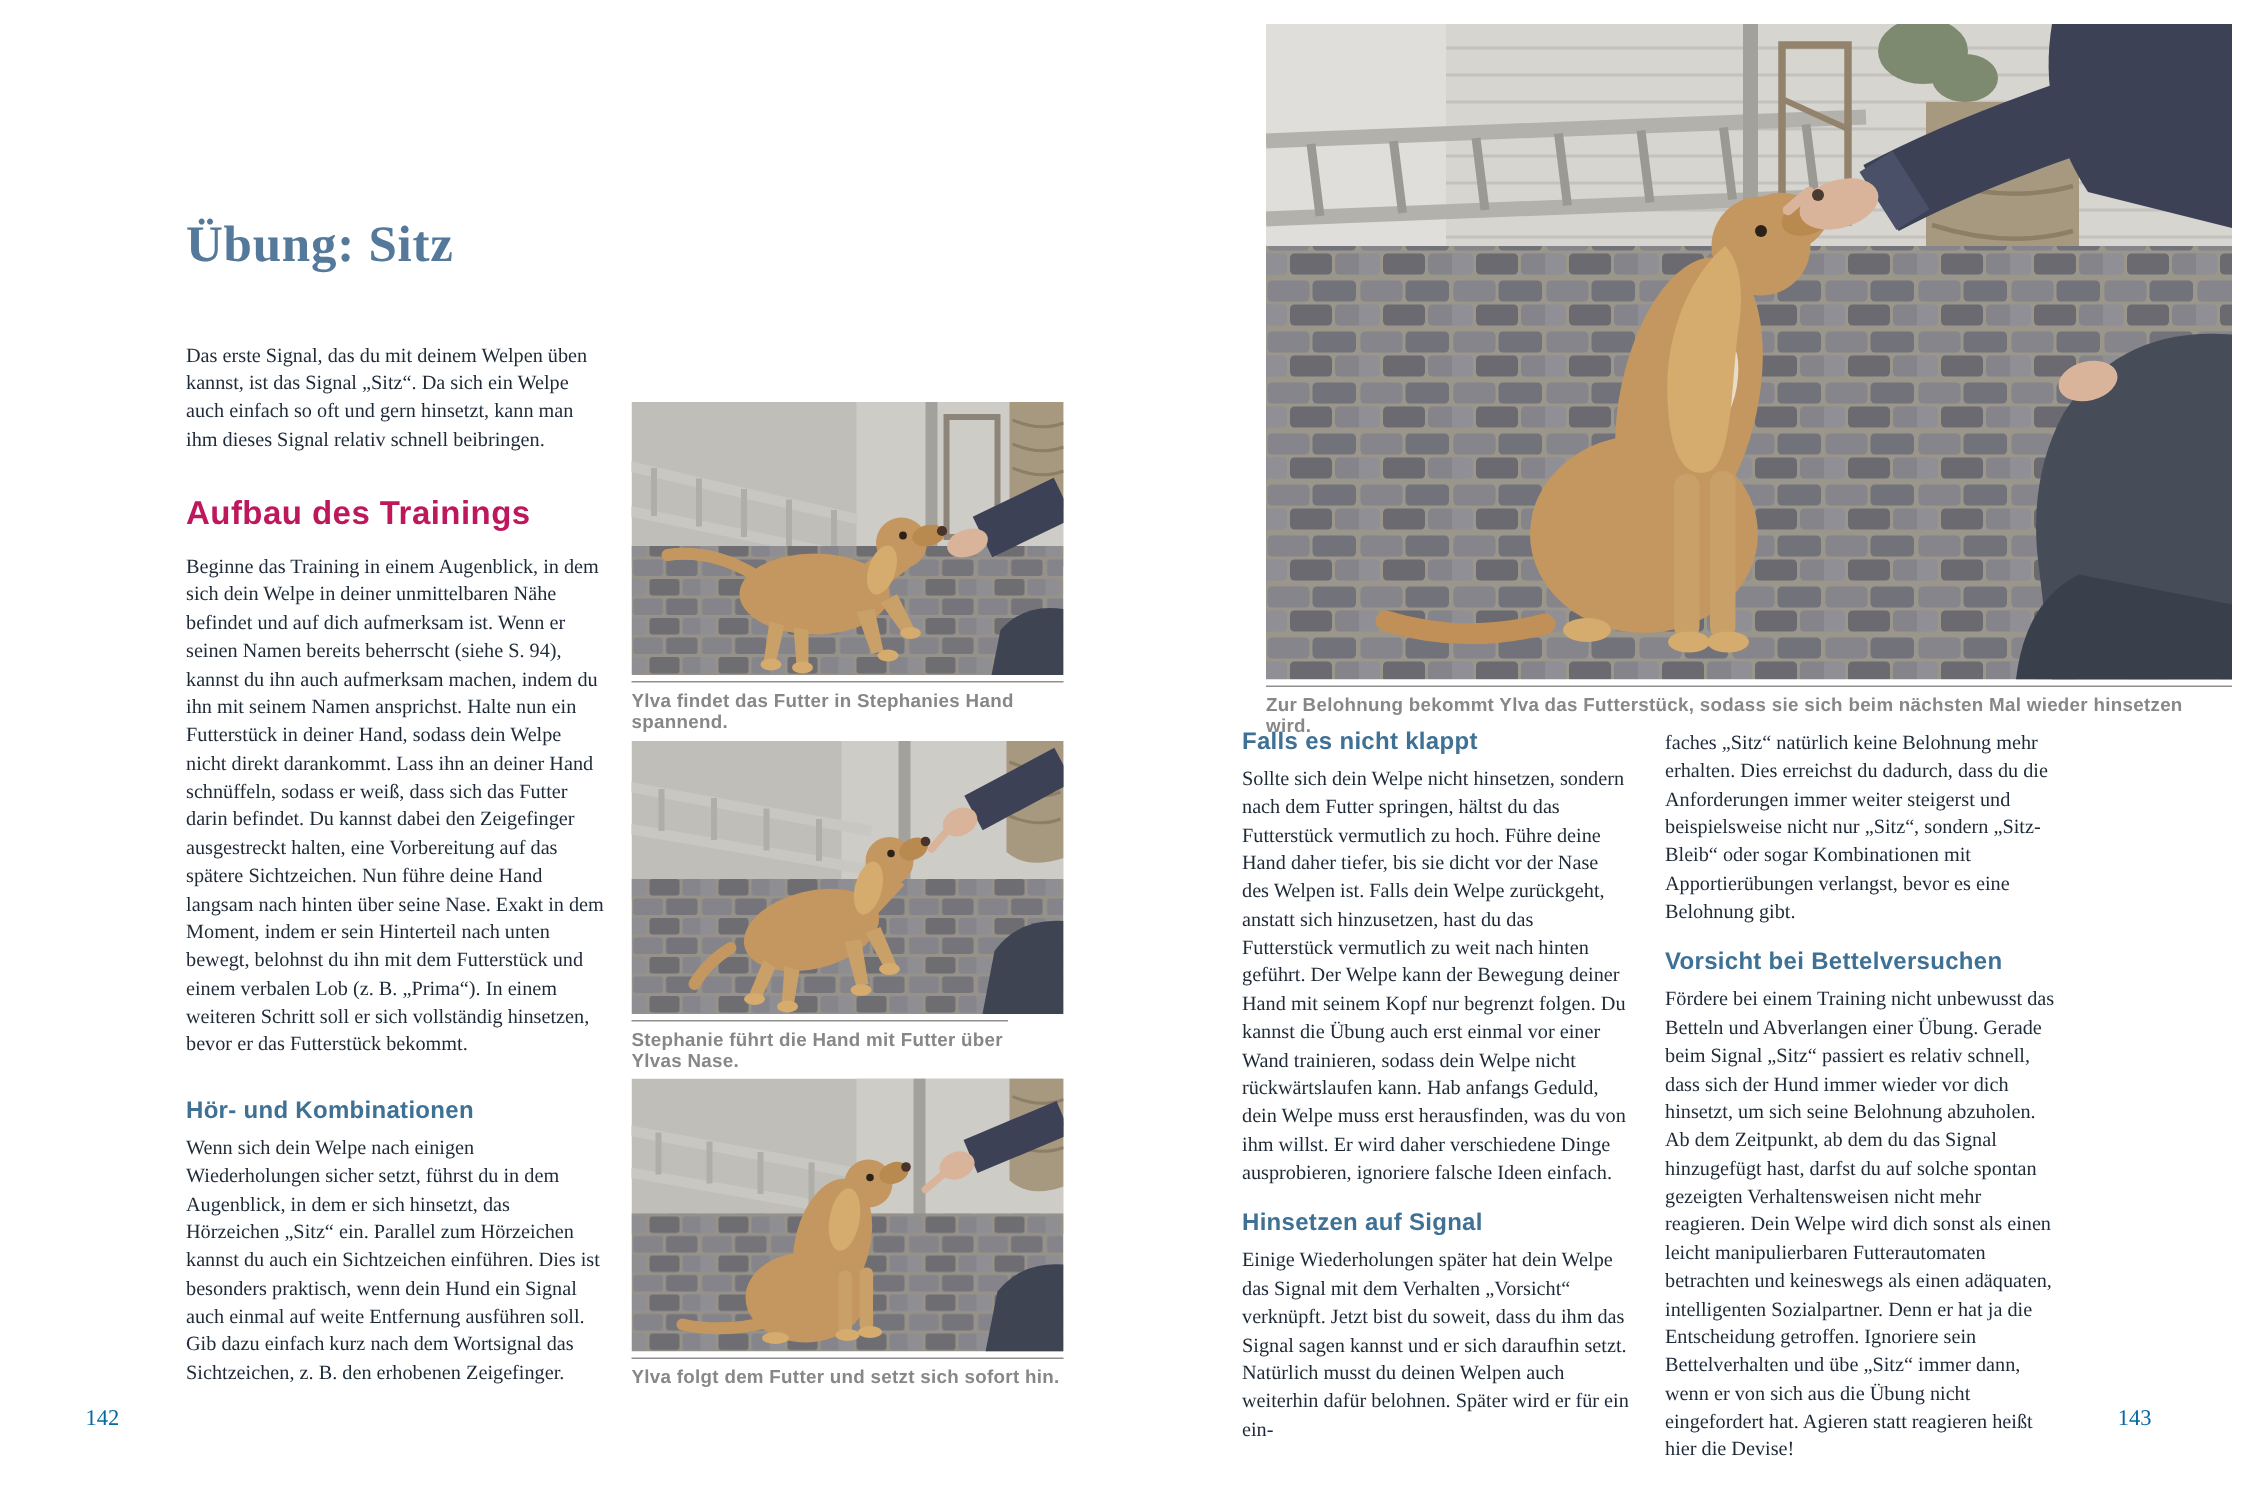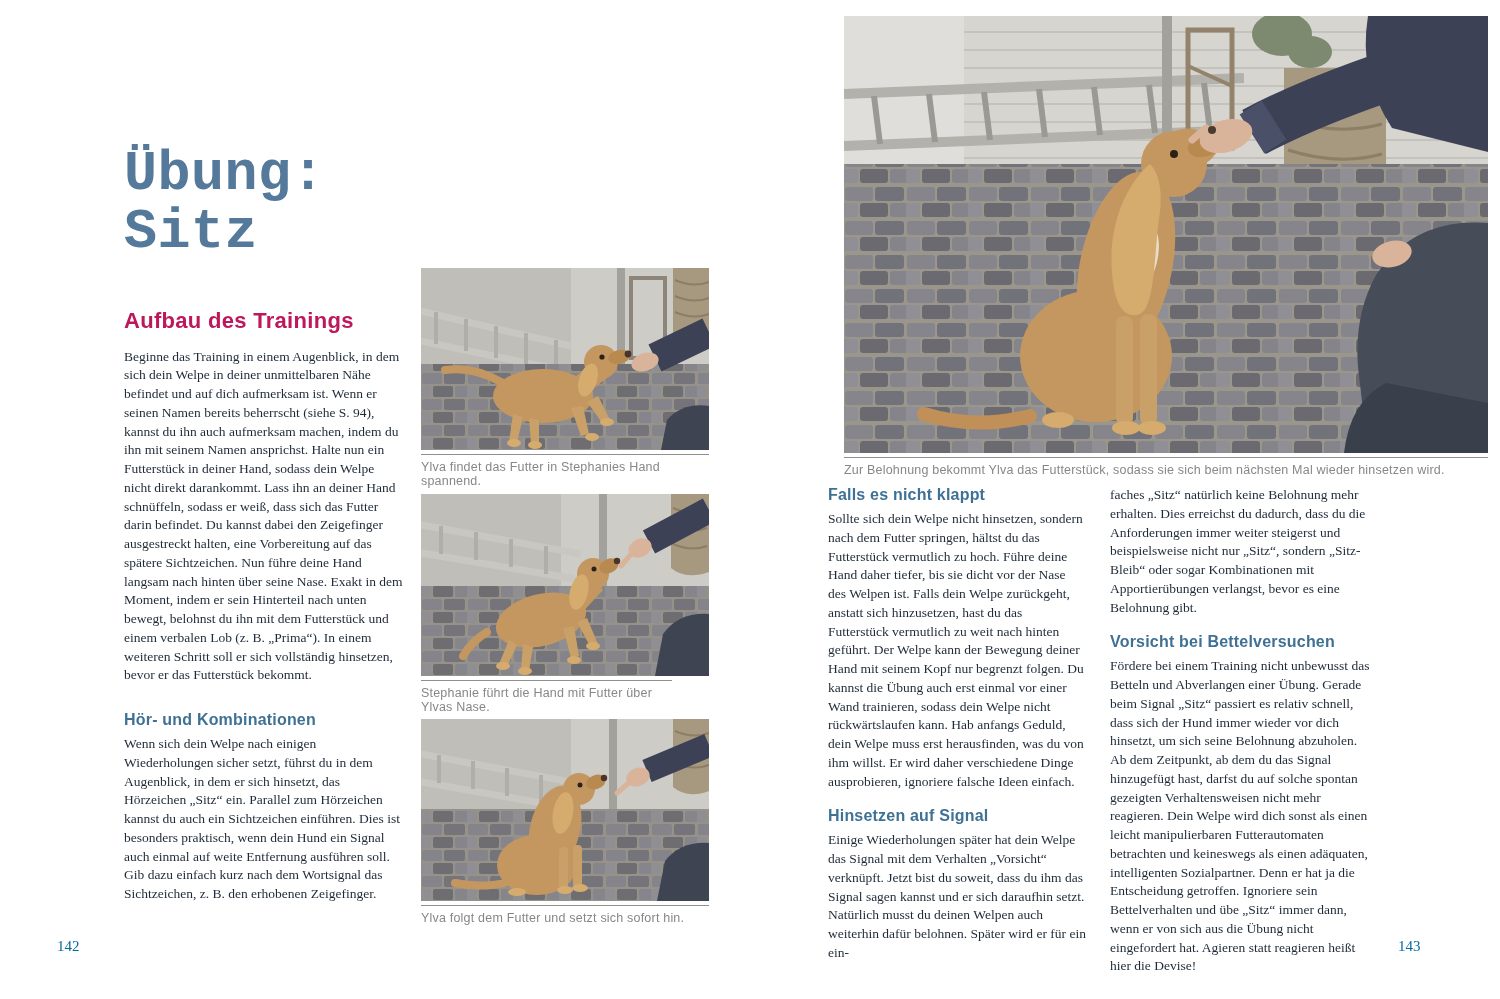--- a/index.html
+++ b/index.html
@@ -6,22 +6,22 @@
   .spread{
     position:relative;width:1500px;height:999px;background:#ffffff;
     overflow:hidden;
     font-family:"Liberation Serif", serif;
     color:#1e2a38;
     hyphens:auto;
   }
   
   .left-text{position:absolute;left:124px;top:146px;width:280px;}
   h1.book-title{
-    font-family:Liberation Mono, monospace;
-    font-weight:bold;font-size:55px;line-height:1.05;
+    font-family:Liberation Serif, serif;
+    font-weight:bold;font-size:34px;line-height:1.05;
     color:#54799a;margin:0 0 46px 0;letter-spacing:0.5px;
   }
   .body-par{font-size:13.5px;line-height:1.39;margin:0 0 26px 0;text-align:left;}
   h2.sec-head{
     font-family:"Liberation Sans", sans-serif;
     font-size:22px;font-weight:bold;color:#be185d;
     margin:0 0 14px 0;letter-spacing:0.3px;
   }
   h3.sub-head{
     font-family:"Liberation Sans", sans-serif;
@@ -30,41 +30,42 @@
   }
   .col{position:absolute;top:486px;}
   .col1{left:828px;width:258px;}
   .col2{left:1110px;width:262px;}
   .col .body-par{margin-bottom:16px;}
   .pagenum{
     position:absolute;font-size:15px;color:#0369a1;
     font-family:"Liberation Serif", serif;
   }
   .pagenum-left{left:57px;top:938px;}
-  .pagenum-right{left:1398px;top:938px;width:50px;text-align:left;}
+  .pagenum-right{left:1398px;top:938px;width:50px;text-align:center;}
   
-  figure{position:absolute;margin:0;padding:16px;}
+  figure{position:absolute;margin:0;padding:16px;font-weight:bold;}
   figure svg{display:block;}
   .photo-rule{border-top:1px solid #8f8f8f;margin-top:4px;}
   figcaption{
     font-family:"Liberation Sans", sans-serif;
     font-size:12.5px;color:#878787;margin-top:5px;letter-spacing:0.2px;
   }
   .fig1{left:405px;top:252px;width:288px;}
   .fig2{left:405px;top:478px;width:251px;}
   .fig3{left:405px;top:703px;width:288px;}
   .fig4{left:828px;top:0;width:644px;}
 </style>
 </head>
 <body>
 
 <div class="spread">
 
   <div class="left-text">
     <h1 class="book-title">Übung: Sitz</h1>
+    <p class="body-par">Das erste Signal, das du mit deinem Welpen üben kannst, ist das Signal „Sitz“. Da sich ein Welpe auch einfach so oft und gern hinsetzt, kann man ihm dieses Signal relativ schnell beibringen.</p>
     <h2 class="sec-head">Aufbau des Trainings</h2>
     <p class="body-par">Beginne das Training in einem Augenblick, in dem sich dein Welpe in deiner unmittelbaren Nähe befindet und auf dich aufmerksam ist. Wenn er seinen Namen bereits beherrscht (siehe S. 94), kannst du ihn auch aufmerksam machen, indem du ihn mit seinem Namen ansprichst. Halte nun ein Futterstück in deiner Hand, sodass dein Welpe nicht direkt darankommt. Lass ihn an deiner Hand schnüffeln, sodass er weiß, dass sich das Futter darin befindet. Du kannst dabei den Zeigefinger ausgestreckt halten, eine Vorbereitung auf das spätere Sichtzeichen. Nun führe deine Hand langsam nach hinten über seine Nase. Exakt in dem Moment, indem er sein Hinterteil nach unten bewegt, belohnst du ihn mit dem Futterstück und einem verbalen Lob (z. B. „Prima“). In einem weiteren Schritt soll er sich vollständig hinsetzen, bevor er das Futterstück bekommt.</p>
     <h3 class="sub-head">Hör- und Kombinationen</h3>
     <p class="body-par">Wenn sich dein Welpe nach einigen Wiederholungen sicher setzt, führst du in dem Augenblick, in dem er sich hinsetzt, das Hörzeichen „Sitz“ ein. Parallel zum Hörzeichen kannst du auch ein Sichtzeichen einführen. Dies ist besonders praktisch, wenn dein Hund ein Signal auch einmal auf weite Entfernung ausführen soll. Gib dazu einfach kurz nach dem Wortsignal das Sichtzeichen, z. B. den erhobenen Zeigefinger.</p>
   </div>
 
   <figure class="fig1">
     <svg width="288" height="182" viewBox="0 0 288 182">
       <defs>
         <pattern id="cb1" width="46" height="26" patternUnits="userSpaceOnUse">

